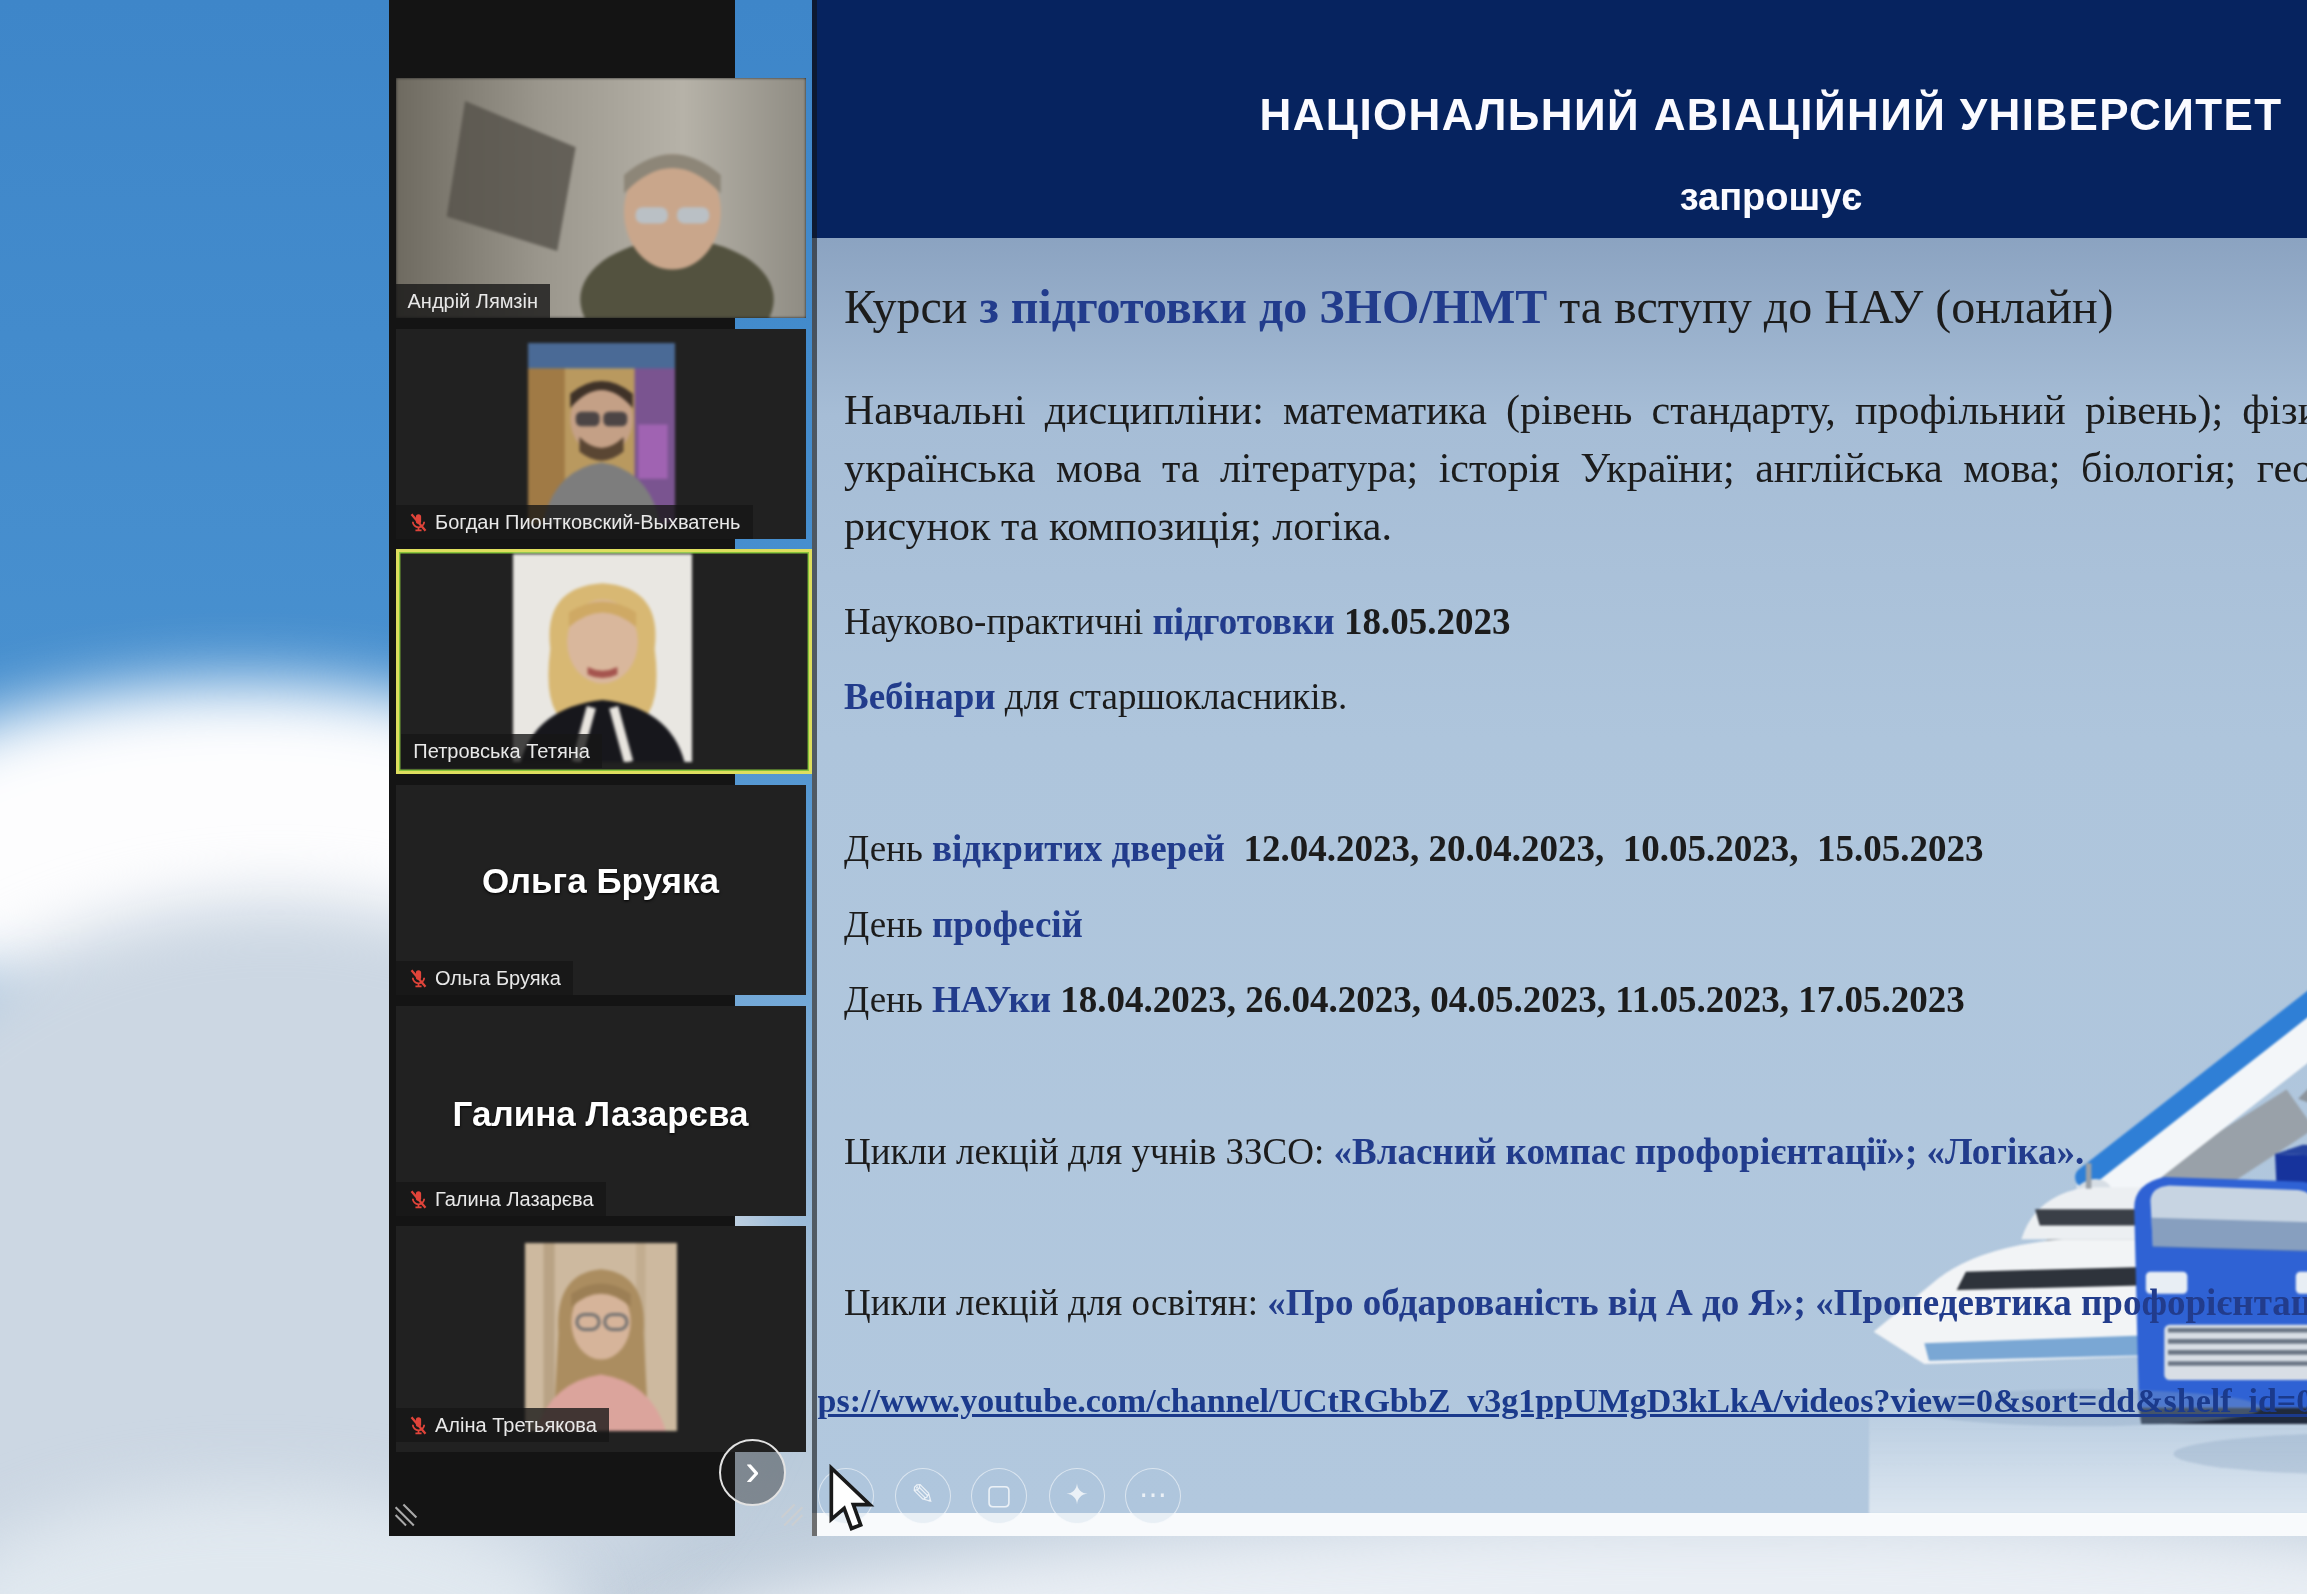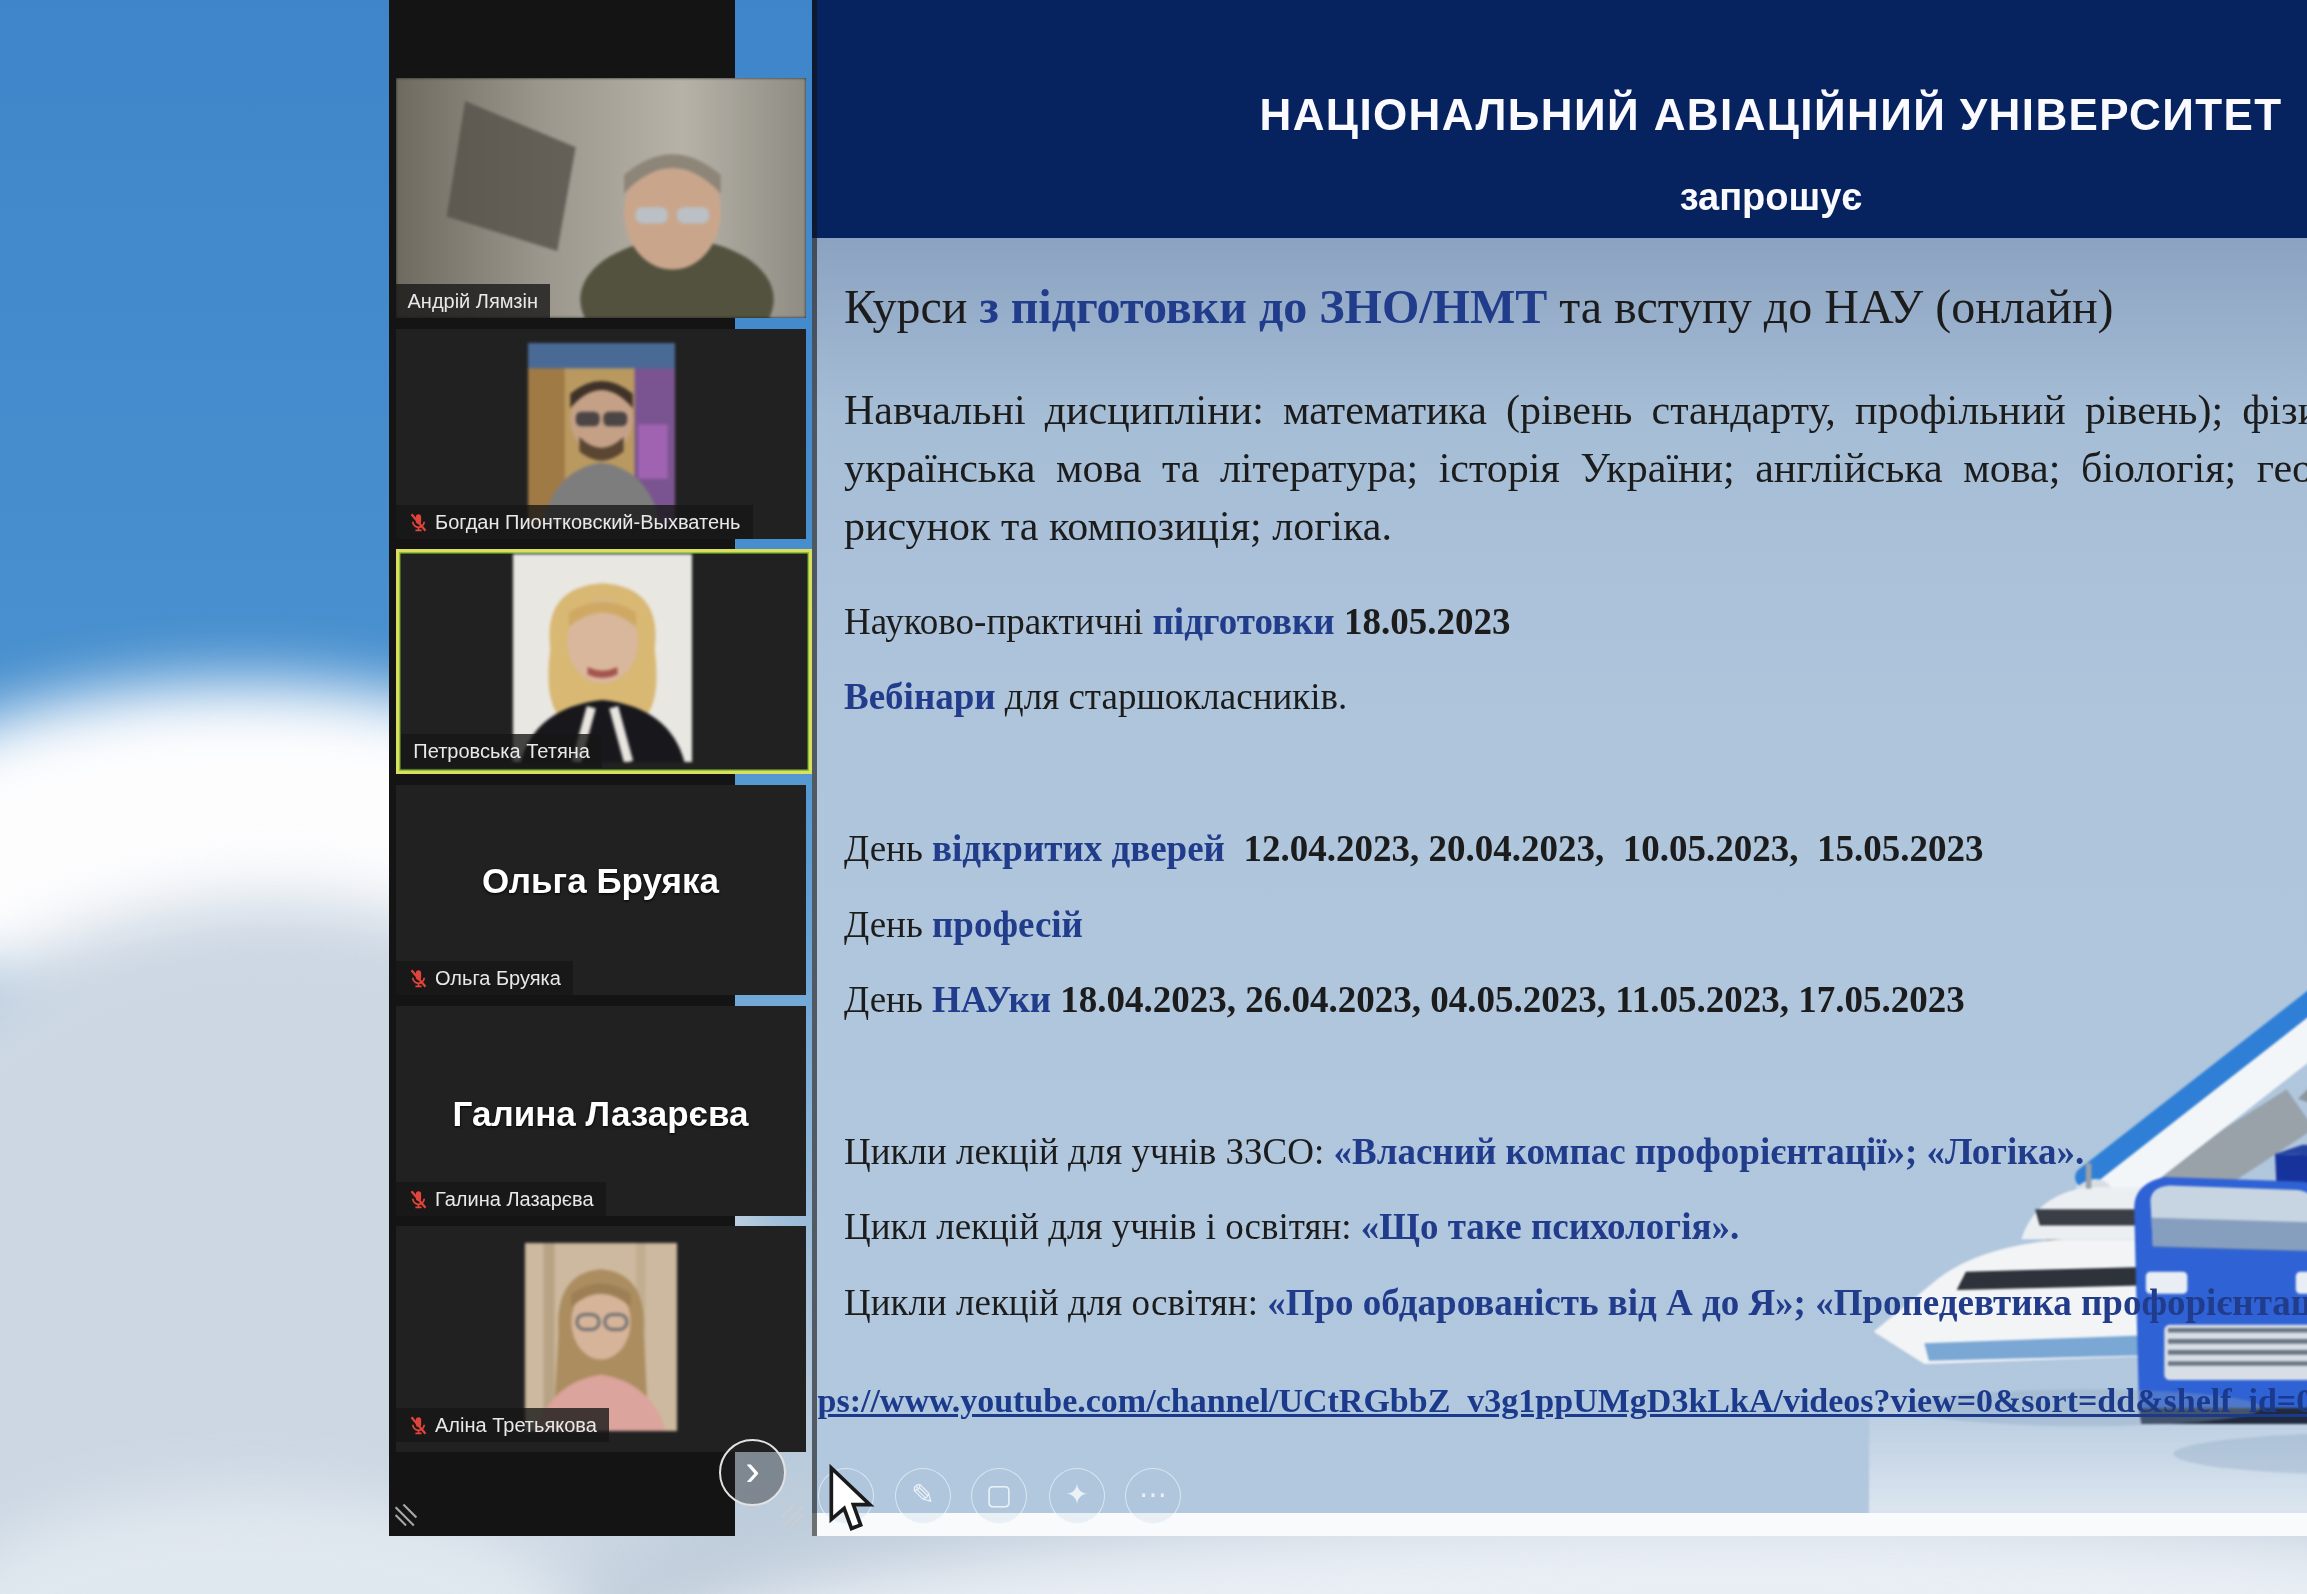--- a/index.html
+++ b/index.html
@@ -264,21 +264,20 @@
 
     <div class="txt intro"><span class="seg-plain">Курси </span><span class="seg-blue">з підготовки до ЗНО/НМТ</span><span class="seg-plain"> та вступу до НАУ (онлайн)</span></div>
     <div class="txt para">Навчальні дисципліни: математика (рівень стандарту, профільний рівень); фізика; українська мова; українська мова та література; історія України; англійська мова; біологія; географія; хімія; право; рисунок та композиція; логіка.</div>
 
     <div class="txt list l0"><span class="seg-plain">Науково-практичні </span><span class="seg-blue">підготовки</span><span class="seg-bold"> 18.05.2023</span></div>
     <div class="txt list l1"><span class="seg-blue">Вебінари</span><span class="seg-plain"> для старшокласників.</span></div>
     <div class="txt list l3"><span class="seg-plain">День </span><span class="seg-blue">відкритих дверей</span><span class="seg-bold">  12.04.2023, 20.04.2023,  10.05.2023,  15.05.2023</span></div>
     <div class="txt list l4"><span class="seg-plain">День </span><span class="seg-blue">професій</span></div>
     <div class="txt list l5"><span class="seg-plain">День </span><span class="seg-blue">НАУки</span><span class="seg-bold"> 18.04.2023, 26.04.2023, 04.05.2023, 11.05.2023, 17.05.2023</span></div>
     <div class="txt list l7"><span class="seg-plain">Цикли лекцій для учнів ЗЗСО: </span><span class="seg-blue">«Власний компас профорієнтації»; «Логіка».</span></div>
-    <div class="txt list l8"><span class="seg-plain">Цикл лекцій для учнів і освітян: </span><span class="seg-blue">«Що таке психологія».</span></div>
     <div class="txt list l9"><span class="seg-plain">Цикли лекцій для освітян: </span><span class="seg-blue">«Про обдарованість від А до Я»; «Пропедевтика профорієнтації»</span></div>
 
     <div class="url-line">ps://www.youtube.com/channel/UCtRGbbZ_v3g1ppUMgD3kLkA/videos?view=0&amp;sort=dd&amp;shelf_id=0</div>
 
     <div class="slide-footer"></div>
     <div class="slide-edge"></div>
 
     <div class="tool" style="left:6px;top:1468px;">➤</div>
     <div class="tool" style="left:83px;top:1468px;">✎</div>
     <div class="tool" style="left:159px;top:1468px;">▢</div>

